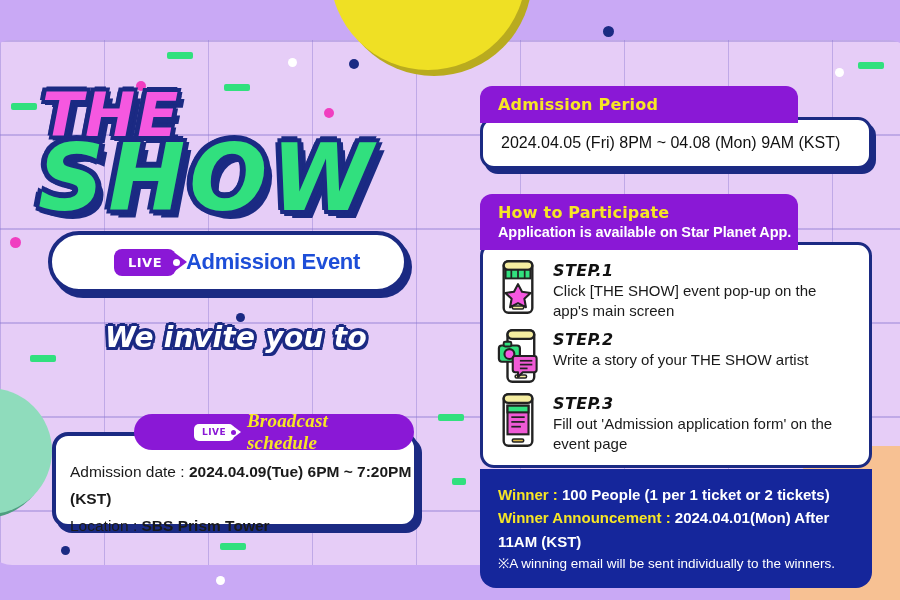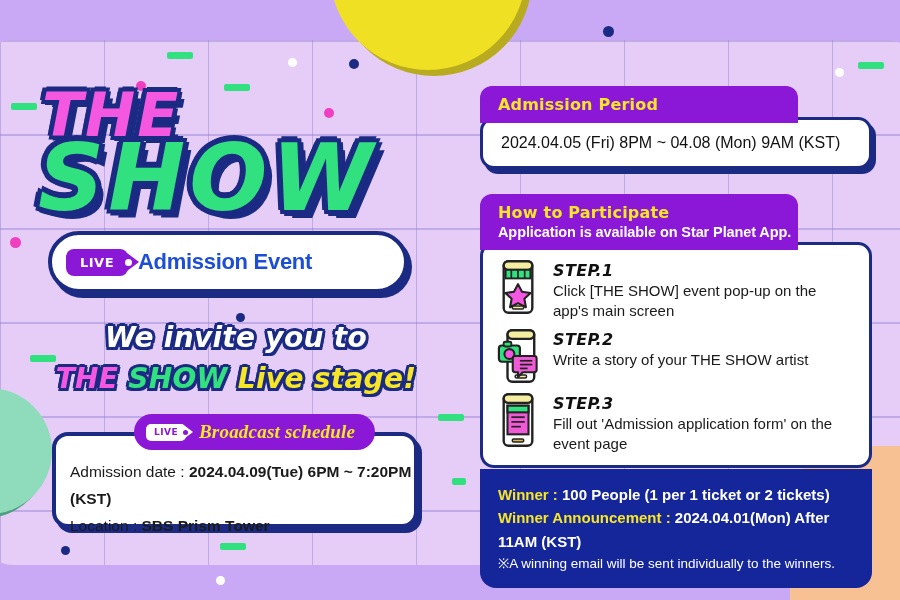--- a/index.html
+++ b/index.html
@@ -103,20 +103,21 @@
     box-shadow: 4px 5px 0 #1b2a83;
   }
   .live-badge {
     position: relative;
     width: 62px; height: 27px;
     background: #8a18d6;
     border-radius: 8px;
     display: flex; align-items: center; justify-content: center;
     margin-right: 10px;
     flex: 0 0 auto;
+    margin-left: 48px;
   }
   .live-badge::after {
     content: "";
     position: absolute; right: -11px; top: 4px;
     width: 0; height: 0;
     border-top: 9px solid transparent;
     border-bottom: 9px solid transparent;
     border-left: 12px solid #8a18d6;
   }
   .live-badge span {
@@ -307,21 +308,20 @@
     <div class="admission-bar">
       <div class="live-badge">
         <span>LIVE</span>
         <i class="eyedot"></i>
       </div>
       <div class="ae-text">Admission Event</div>
     </div>
 
     <div class="tagline">
       <div class="ln tl-white">We invite you to</div>
-      <div class="ln"><span class="tl-pink">THE </span><span class="tl-green">SHOW </span><span class="tl-yellow">Live stage!</span></div>
     </div>
 
     <div class="sched-card">
       <div class="sched-pill">
         <div class="live-badge">
           <span>LIVE</span>
           <i class="eyedot"></i>
         </div>
         <div class="pill-label">Broadcast schedule</div>
       </div>

